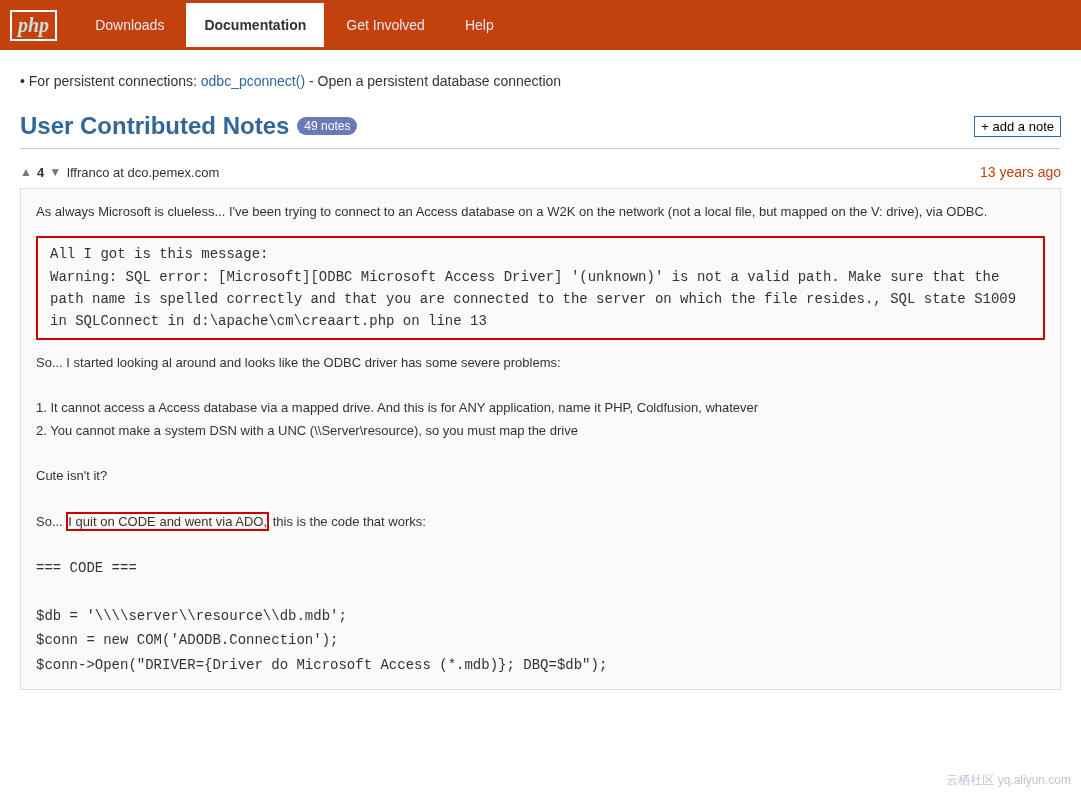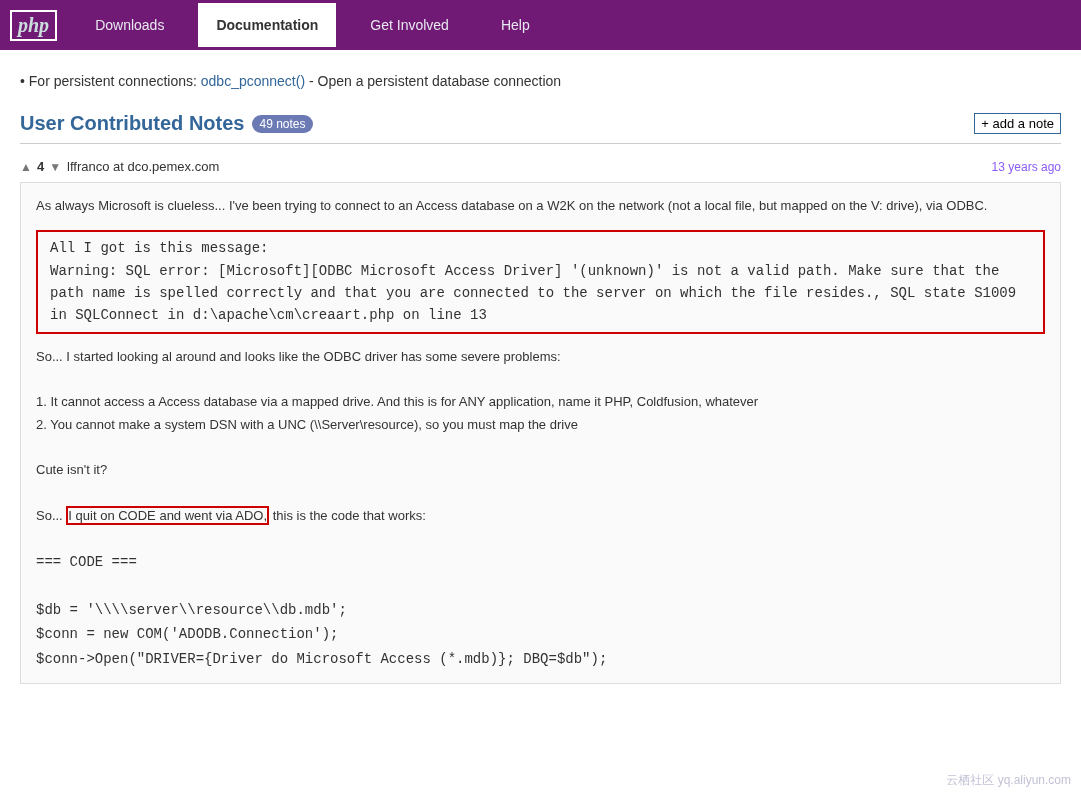--- a/index.html
+++ b/index.html
@@ -1,37 +1,37 @@
 <!DOCTYPE html>
 <html><head>
   <meta charset="utf-8">
   <style>
     * { margin: 0; padding: 0; box-sizing: border-box; }
     body { font-family: Arial, sans-serif; font-size: 14px; background: #fff; color: #333; }
 
     
     .navbar {
-      background: #701a75;
+      background: #c2410c;
       display: flex;
       align-items: center;
       padding: 0 10px;
       height: 50px;
     }
     .navbar .logo {
       font-weight: bold;
       font-size: 20px;
       color: #fff;
       margin-right: 20px;
       font-style: italic;
       border: 2px solid #fff;
       padding: 2px 6px;
       font-family: Georgia, serif;
     }
     .navbar .logo span { color: #cdd; }
-    .nav-links { display: flex; gap: 16px; }
+    .nav-links { display: flex; gap: 4px; }
     .nav-link {
       color: #e8e8f0;
       text-decoration: none;
       padding: 14px 18px;
       display: block;
       font-size: 14px;
     }
     .nav-link.active {
       background: #fff;
       color: #333;
@@ -55,21 +55,21 @@
     .ucn-header {
       display: flex;
       align-items: center;
       justify-content: space-between;
       border-bottom: 1px solid #ccc;
       padding-bottom: 8px;
       margin-bottom: 15px;
     }
     .ucn-title {
       color: #336699;
-      font-size: 20px;
+      font-size: 24px;
       font-weight: bold;
     }
     .ucn-badge {
       background: #6b7ab5;
       color: #fff;
       font-size: 12px;
       padding: 2px 7px;
       border-radius: 9px;
       margin-left: 8px;
     }
@@ -87,21 +87,21 @@
       align-items: center;
       gap: 6px;
       margin-bottom: 8px;
       font-size: 13px;
       color: #555;
     }
     .vote-section { display: flex; align-items: center; gap: 2px; color: #555; }
     .vote-btn { cursor: pointer; color: #777; font-size: 12px; }
     .vote-count { font-weight: bold; color: #333; margin: 0 3px; }
     .note-author { font-weight: normal; color: #333; }
-    .note-timestamp { margin-left: auto; color: #8b5cf6; font-size: 12px; }
+    .note-timestamp { margin-left: auto; color: #c2410c; font-size: 14px; }
 
     .note-box {
       border: 1px solid #ddd;
       padding: 12px 15px;
       background: #fafafa;
       font-size: 13px;
       line-height: 1.7;
     }
 
     .note-body {

